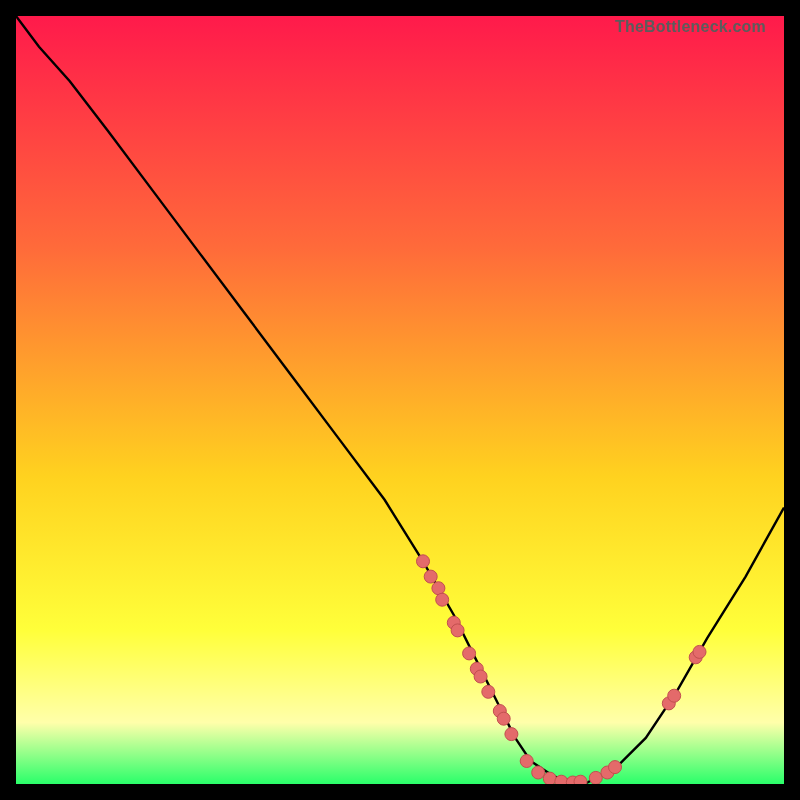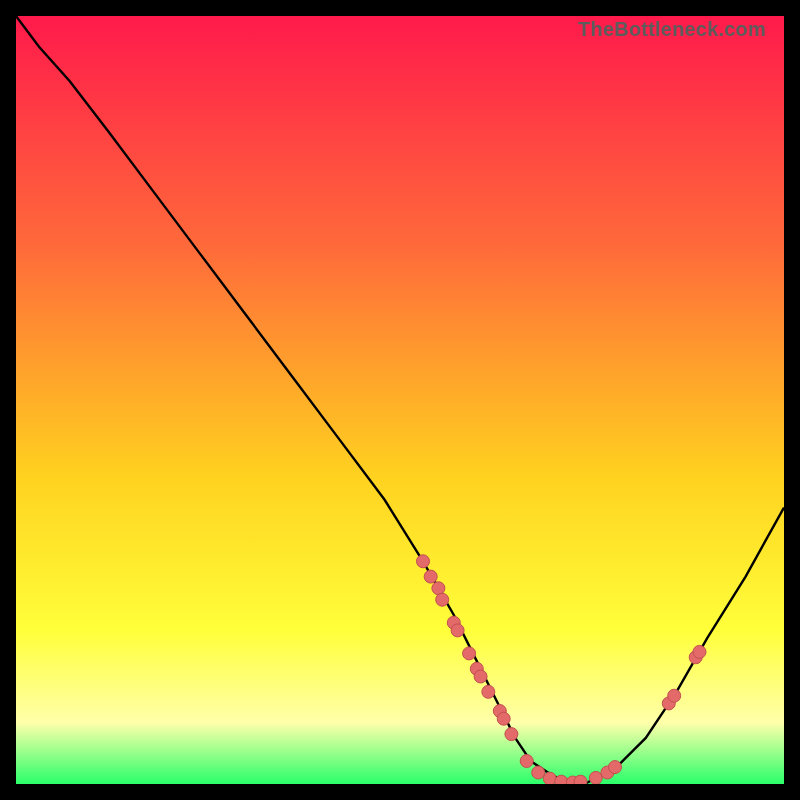--- a/index.html
+++ b/index.html
@@ -23,21 +23,21 @@
     position: absolute;
     left: 0;
     top: 0;
     width: 768px;
     height: 768px;
   }
   .watermark {
     position: absolute;
     top: 2px;
     right: 18px;
-    font-size: 20px;
+    font-size: 16px;
     font-weight: 600;
     color: #5c5c5c;
     letter-spacing: 0.2px;
   }
 </style>
 </head>
 <body>
 
 <div class="frame">
 

